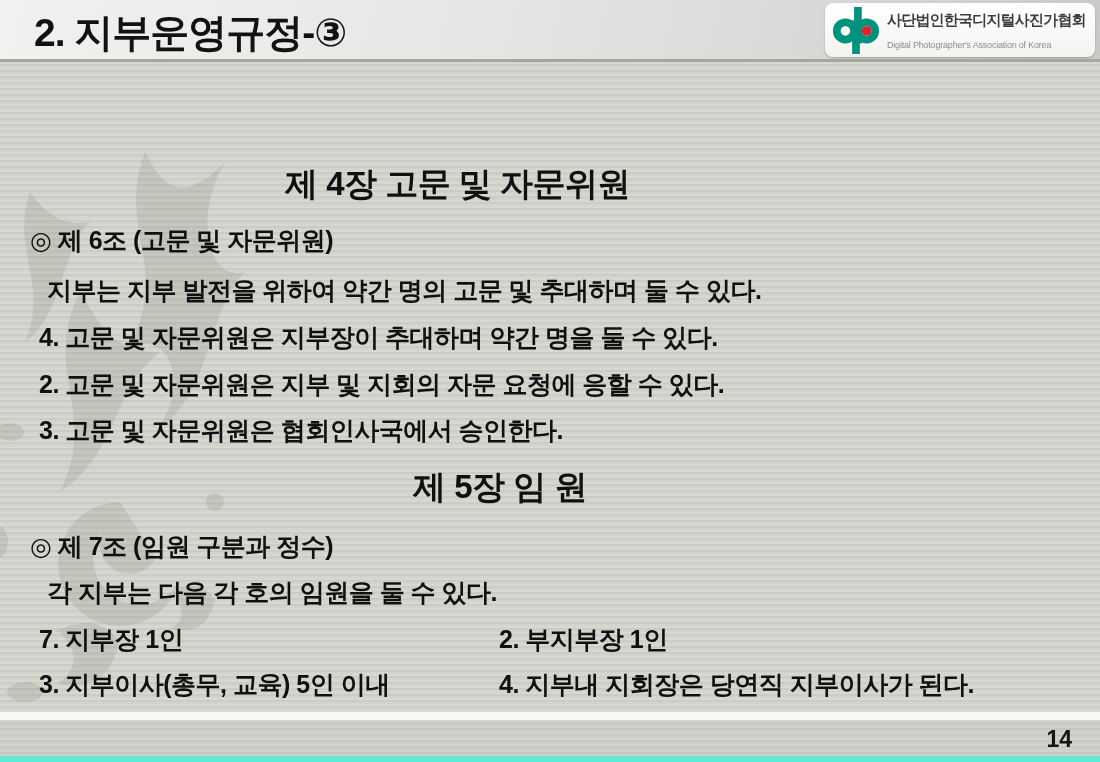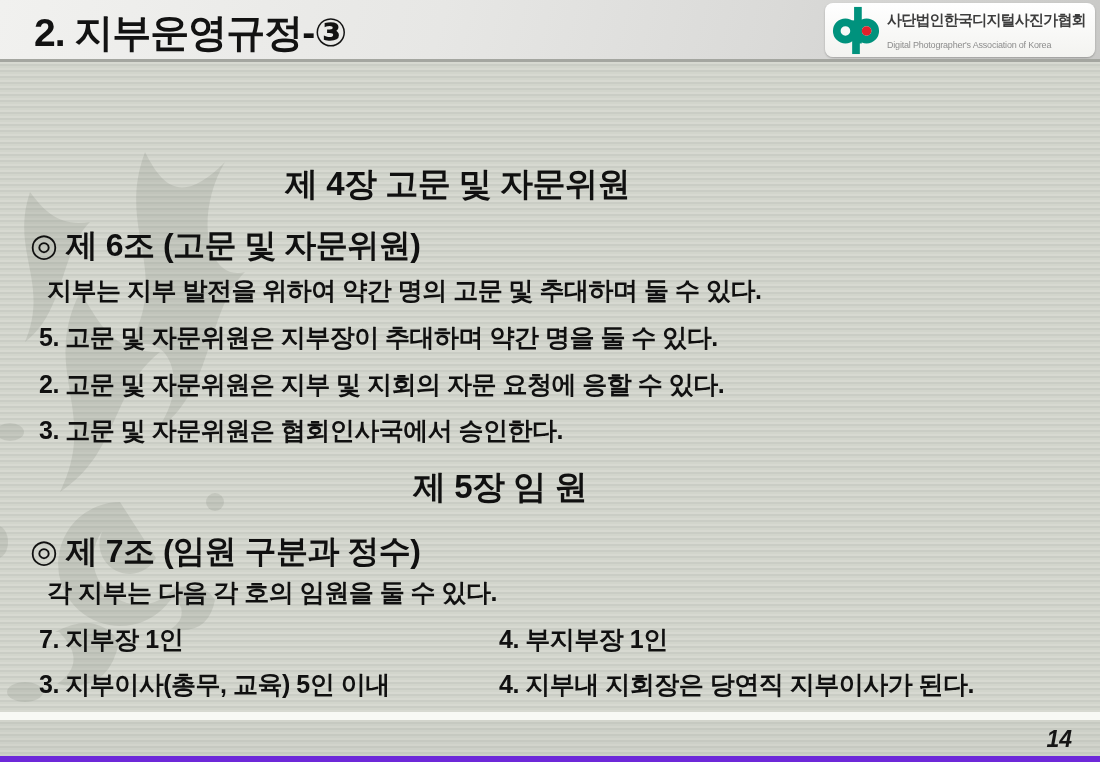--- a/index.html
+++ b/index.html
@@ -1,21 +1,21 @@
 <!DOCTYPE html>
 <html><head>
 <meta charset="utf-8">
 <style>
   * { margin:0; padding:0; box-sizing:border-box; }
   html,body { width:1100px; height:762px; }
   body { font-family:"Liberation Sans","DejaVu Sans",sans-serif; }
 
   .slide {
     position:relative; width:1100px; height:762px; overflow:hidden;
-    background:#6d28d9;
+    background:#5eead4;
   }
 
   
   .header {
     position:absolute; top:0; left:0; width:1100px; height:62px;
     background:linear-gradient(105deg,#f1f1ef 0%, #e7e7e5 40%, #dadad8 70%, #c9c9c7 100%);
     border-bottom:3px solid #a4a6a0;
     z-index:5;
   }
   .slide-title {
@@ -42,21 +42,21 @@
       to bottom,
       #d7d9d1 0px, #d7d9d1 2px,
       #cacdc5 2px, #cacdc5 4px,
       #d2d5cc 4px, #d2d5cc 6px);
     z-index:1;
   }
   .watermark { position:absolute; left:-30px; top:10px; z-index:0; opacity:0.16; }
 
   .txt { position:absolute; font-weight:bold; color:#101010; letter-spacing:-0.5px; white-space:nowrap; z-index:2; }
   .chapter-heading { font-size:33px; text-align:center; letter-spacing:-0.5px; }
-  .article-line { font-size:32px; }
+  .article-line { font-size:25px; }
   .body-line { font-size:25px; }
 
   .ch4-heading { top:100px; left:0; width:915px; }
   .art6  { top:162px; left:30px; }
   .intro6{ top:212px; left:47px; }
   .item6-0 { top:259px; left:39px; }
   .item6-1 { top:306px; left:39px; }
   .item6-2 { top:352px; left:39px; }
 
   .ch5-heading { top:403px; left:0; width:1000px; }
@@ -78,21 +78,20 @@
   }
   .footer {
     position:absolute; top:720px; left:0; width:1100px; height:36px;
     background-color:#cdcfc7;
     background-image:repeating-linear-gradient(
       to bottom,
       #d2d4cc 0px, #d2d4cc 2px,
       #c6c9c1 2px, #c6c9c1 4px,
       #cdd0c8 4px, #cdd0c8 6px);
     z-index:4;
-    font-style:italic;
   }
   .page-number {
     position:absolute; right:28px; top:6px;
     font-size:23px; font-weight:bold; color:#151515;
   }
 </style>
 </head>
 <body>
 
 <div class="slide">
@@ -128,30 +127,30 @@
       <path d="M200,520 q30,-15 45,8 q-7,36 -44,29 q22,-15 -1,-37 Z"></path>
       <ellipse cx="40" cy="360" rx="14" ry="9"></ellipse>
       <ellipse cx="28" cy="470" rx="10" ry="16"></ellipse>
       <ellipse cx="55" cy="620" rx="18" ry="10"></ellipse>
       <circle cx="245" cy="430" r="9"></circle>
     </svg>
 
     <div class="txt chapter-heading ch4-heading">제 4장 고문 및 자문위원</div>
     <div class="txt article-line art6">◎ 제 6조 (고문 및 자문위원)</div>
     <div class="txt body-line intro6">지부는 지부 발전을 위하여 약간 명의 고문 및 추대하며 둘 수 있다.</div>
-    <div class="txt body-line item6-0">5. 고문 및 자문위원은 지부장이 추대하며 약간 명을 둘 수 있다.</div>
+    <div class="txt body-line item6-0">4. 고문 및 자문위원은 지부장이 추대하며 약간 명을 둘 수 있다.</div>
     <div class="txt body-line item6-1">2. 고문 및 자문위원은 지부 및 지회의 자문 요청에 응할 수 있다.</div>
     <div class="txt body-line item6-2">3. 고문 및 자문위원은 협회인사국에서 승인한다.</div>
 
     <div class="txt chapter-heading ch5-heading">제 5장 임 원</div>
     <div class="txt article-line art7">◎ 제 7조 (임원 구분과 정수)</div>
     <div class="txt body-line intro7">각 지부는 다음 각 호의 임원을 둘 수 있다.</div>
 
     <div class="txt body-line off-0">7. 지부장 1인</div>
-    <div class="txt body-line off-1">4. 부지부장 1인</div>
+    <div class="txt body-line off-1">2. 부지부장 1인</div>
     <div class="txt body-line off-2">3. 지부이사(총무, 교육) 5인 이내</div>
     <div class="txt body-line off-3">4. 지부내 지회장은 당연직 지부이사가 된다.</div>
     <div class="txt body-line off-4">5. 고문은 약간 명</div>
     <div class="txt body-line off-5">6. 감사 1인(정회원 100명 이상 2명)</div>
   </div>
 
   <div class="footer-divider"></div>
   <div class="footer">
     <div class="page-number">14</div>
   </div>

